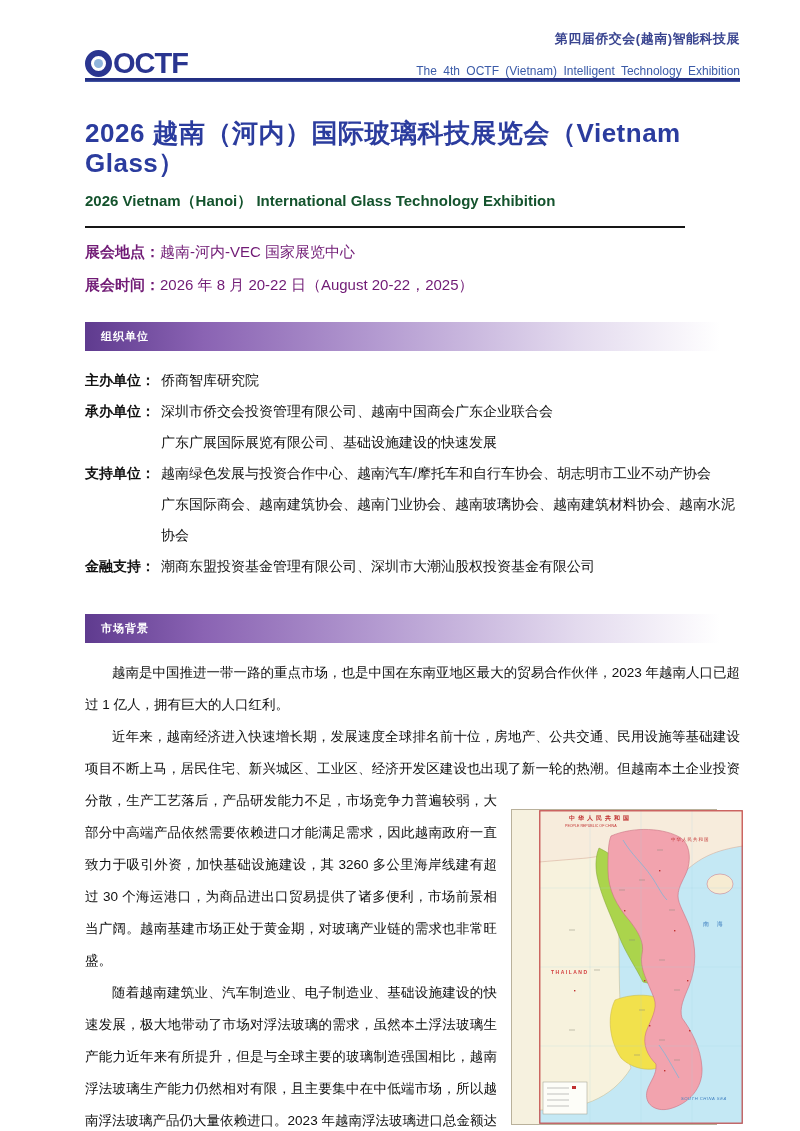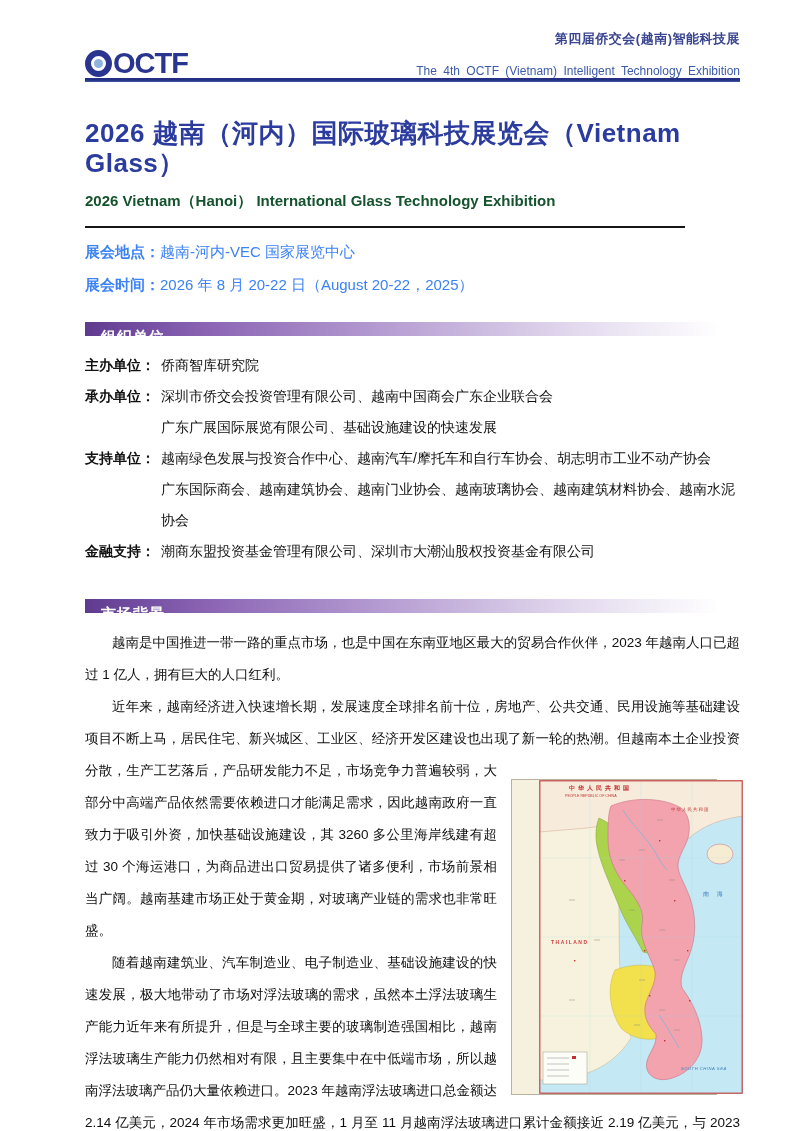--- a/index.html
+++ b/index.html
@@ -15,26 +15,26 @@
   .logo-dot{width:9px;height:9px;border-radius:50%;background:#8FB4DC;}
   .logo-text{letter-spacing:-1px;}
   .hdr-right{text-align:right;}
   .hdr-cn{font-size:13px;font-weight:bold;color:#3A4590;letter-spacing:.5px;}
   .hdr-en{font-size:12px;color:#3B5BA8;margin-top:16px;word-spacing:3px;}
   .header-rule{height:4px;background:linear-gradient(180deg,#232f82 55%,#4a5fae 100%);}
   
   .title-cn{margin:36px 0 0 0;font-size:26px;line-height:30px;font-weight:bold;color:#2B3C9E;letter-spacing:.5px;}
   .title-en{margin:12px 0 0 0;font-size:15px;line-height:22px;font-weight:bold;color:#14532d;}
   .black-rule{width:600px;border-top:2px solid #161616;margin-top:14px;}
-  .info-line{margin-top:13px;font-size:15px;line-height:22px;color:#3b82f6;}
+  .info-line{margin-top:13px;font-size:15px;line-height:22px;color:#701a75;}
   .info-line + .info-line{margin-top:11px;}
   .info-label{font-weight:bold;}
   
-  .banner{margin-top:26px;height:14px;line-height:29px;padding-left:16px;color:#fff;
-          font-size:15px;font-weight:bold;letter-spacing:1px;
+  .banner{margin-top:26px;height:29px;line-height:29px;padding-left:16px;color:#fff;
+          font-size:11px;font-weight:bold;letter-spacing:1px;
           background:linear-gradient(90deg,#5f3b8f 0%,#8a63b3 18%,#b49bd1 45%,#e3daee 75%,#ffffff 97%);}
   .banner-market{margin-top:32px;}
   
   .org-list{margin-top:14px;font-size:14px;}
   .org-row{display:flex;}
   .org-label{font-weight:bold;width:76px;flex:none;line-height:31px;}
   .org-lines{line-height:31px;}
   
   .paras{margin-top:14px;font-size:13.5px;line-height:32px;text-align:justify;color:#0f0f0f;}
   .paras p{margin:0;text-indent:2em;}

